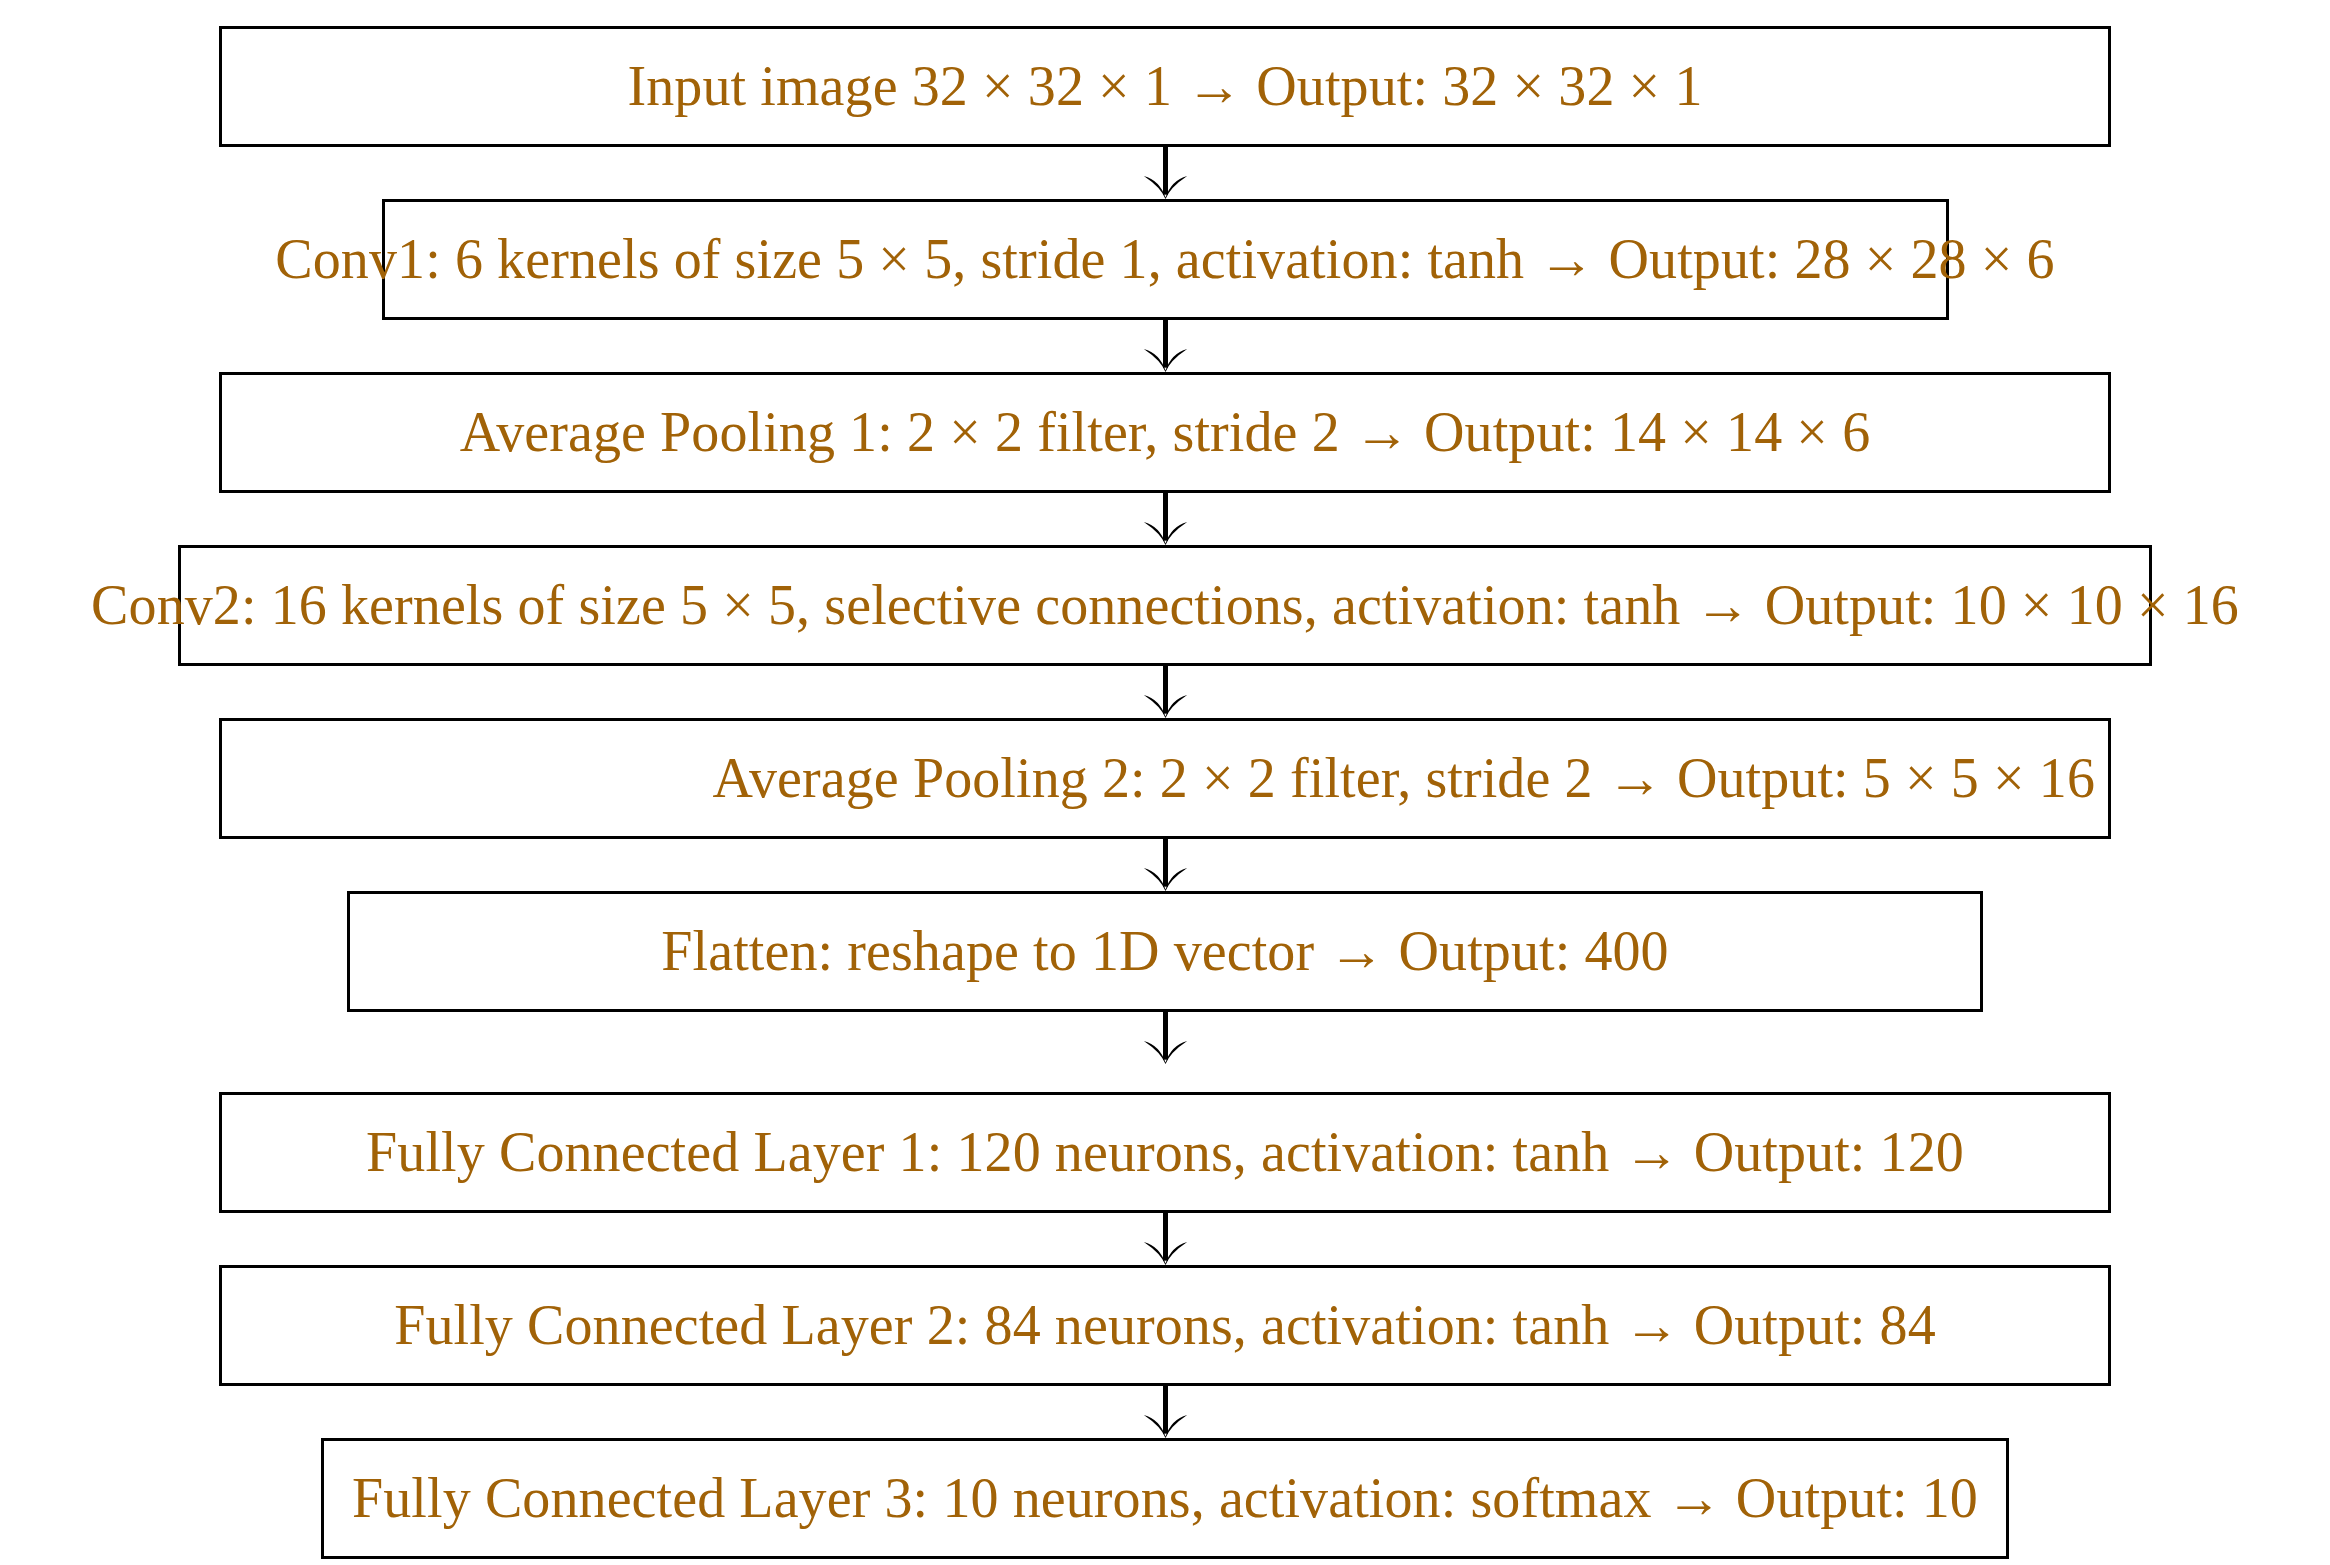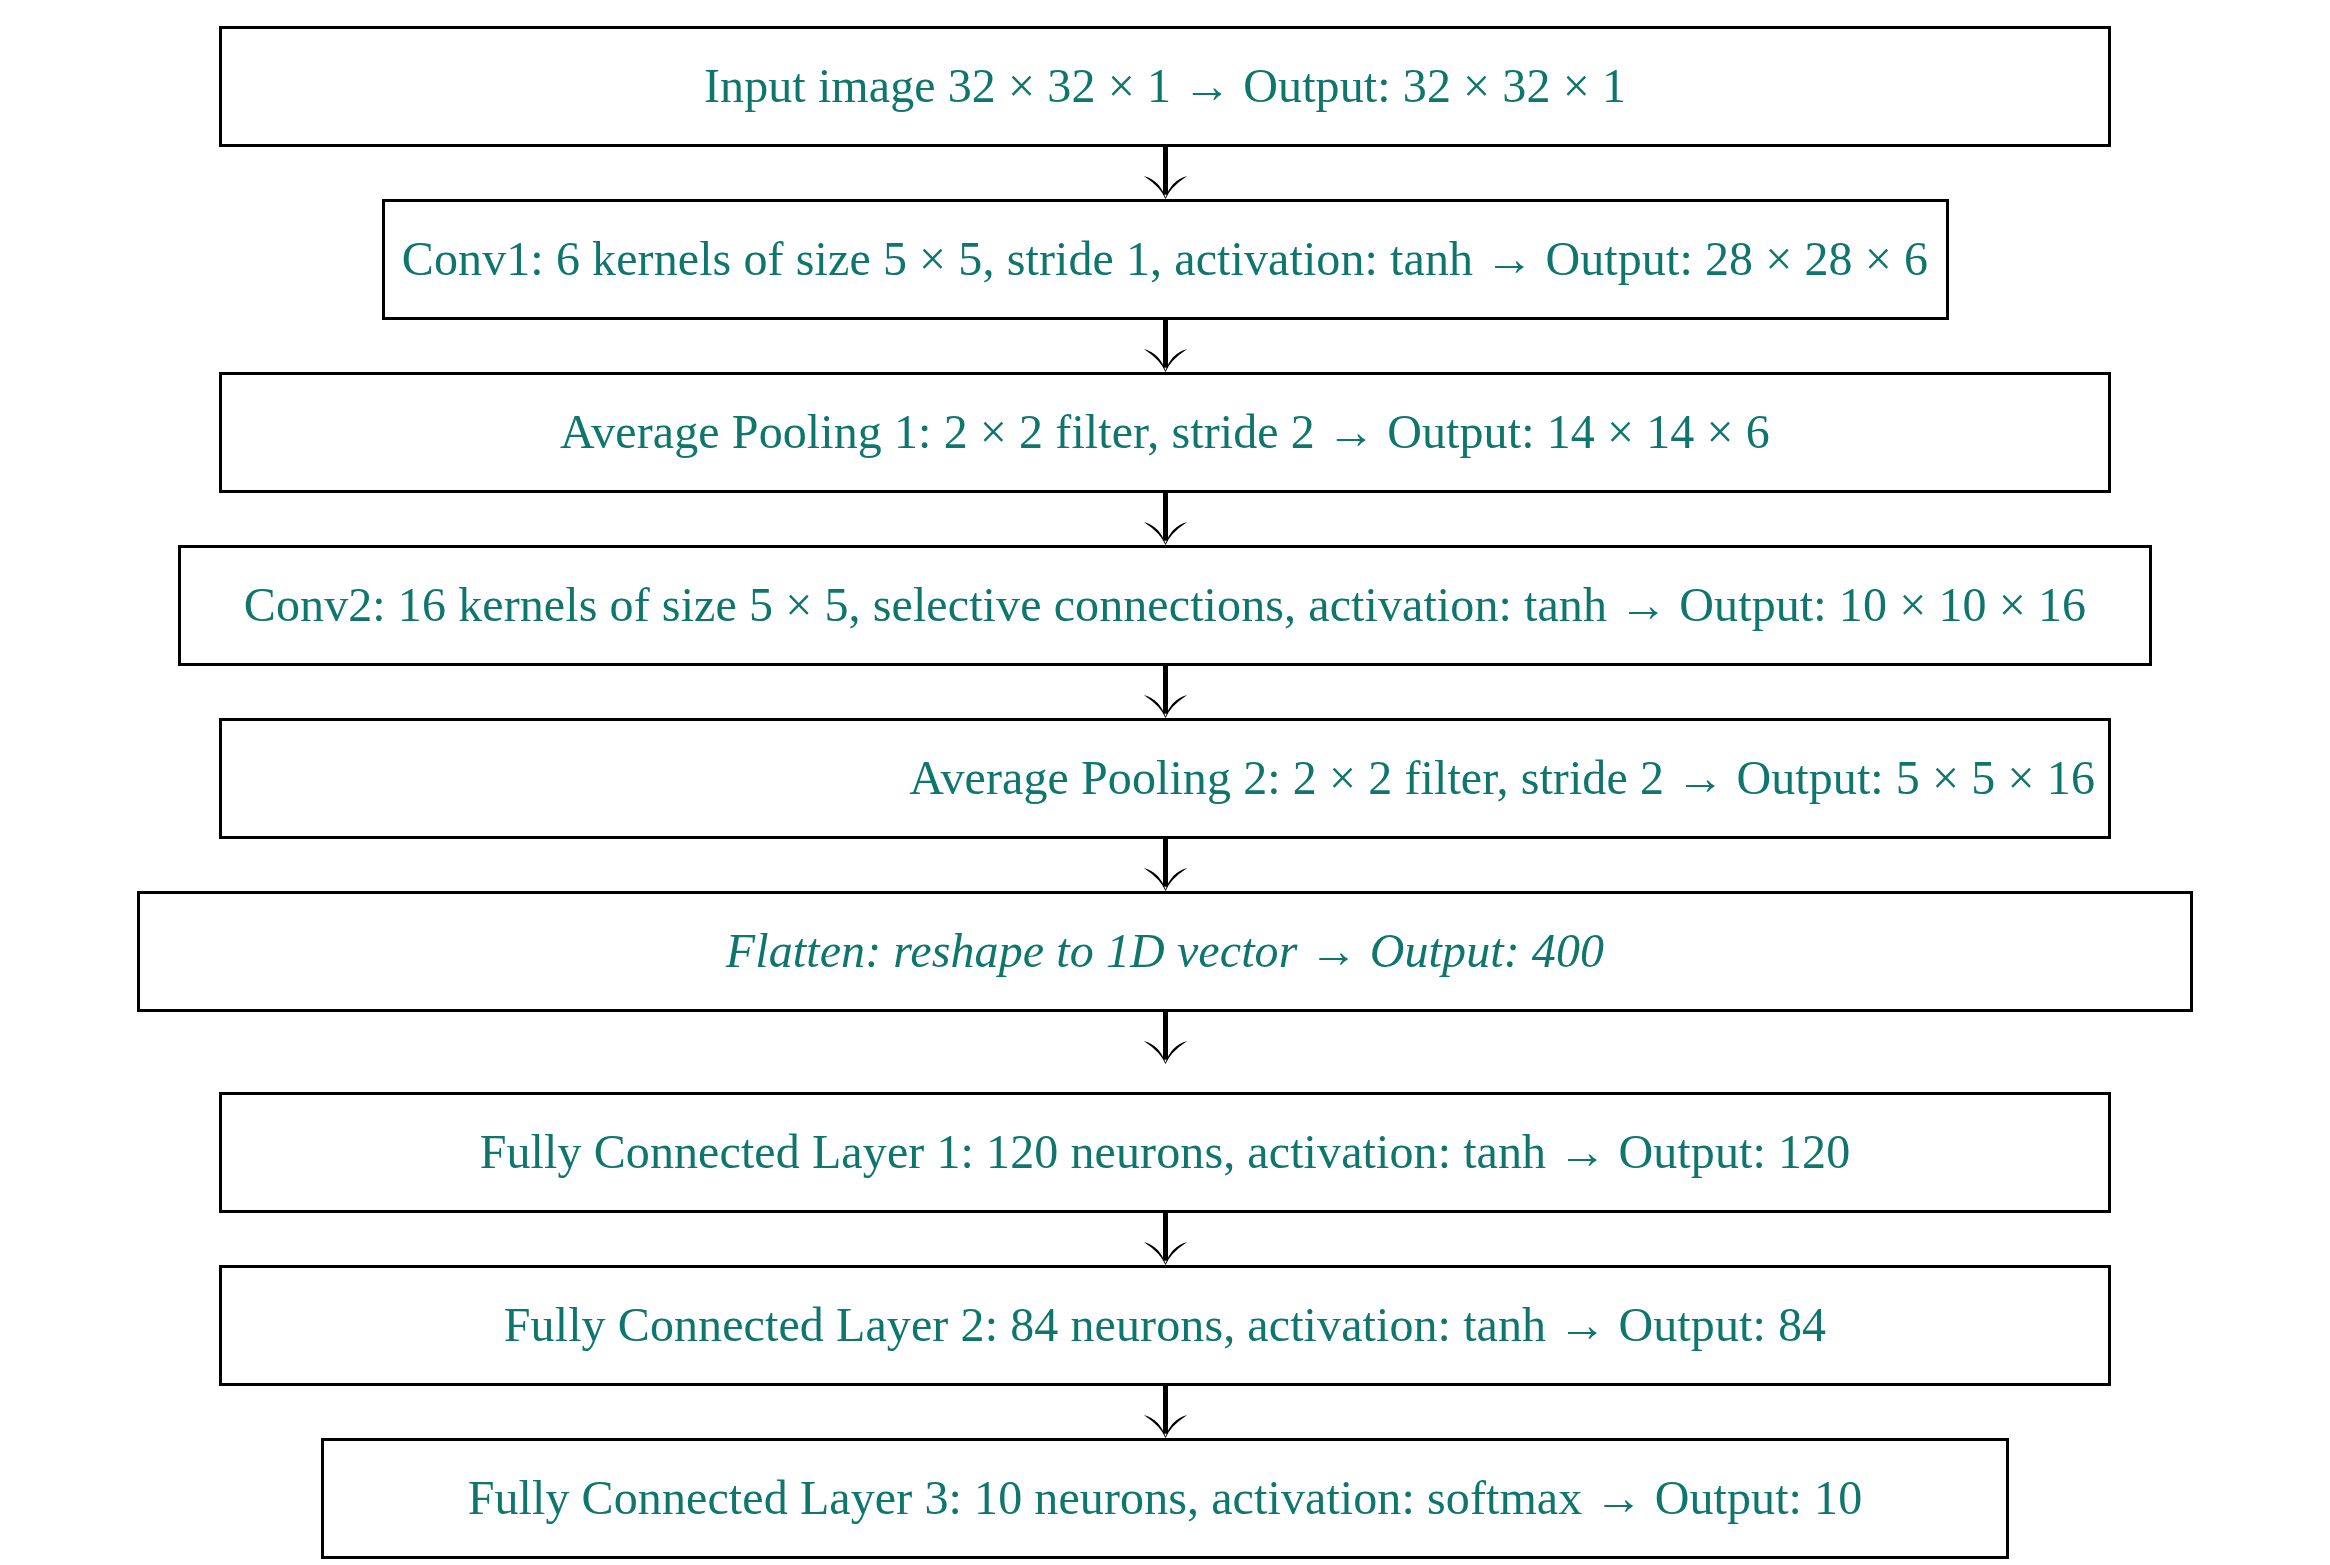--- a/index.html
+++ b/index.html
@@ -38,34 +38,34 @@
     border: 3.6px solid #000000;
     background: #ffffff;
     height: 121px;
     display: flex;
     align-items: center;
     justify-content: center;
     padding: 0 13px;
   }
 
   .layer-label {
-    font-size: 48px;
+    font-size: 56px;
     line-height: 1.05;
     white-space: nowrap;
     letter-spacing: 0.1px;
-    color: #0f766e;
+    color: #a16207;
   }
 
   
   .w-input   { width: 1892px; }
   .w-conv1   { width: 1567px; }
   .w-pool1   { width: 1892px; justify-content: center; }
   .w-conv2   { width: 1974px; }
   .w-pool2   { width: 1892px; justify-content: flex-end; }
-  .w-flatten { width: 2056px; font-style: italic; }
+  .w-flatten { width: 1636px; }
   .w-fc1     { width: 1892px; margin-top: 28px; }
   .w-fc2     { width: 1892px; text-align: right; }
   .w-fc3     { width: 1688px; text-align: right; }
 
   .arrow-row {
     width: 100%;
     height: 52px;
     display: flex;
     justify-content: center;
     align-items: center;

